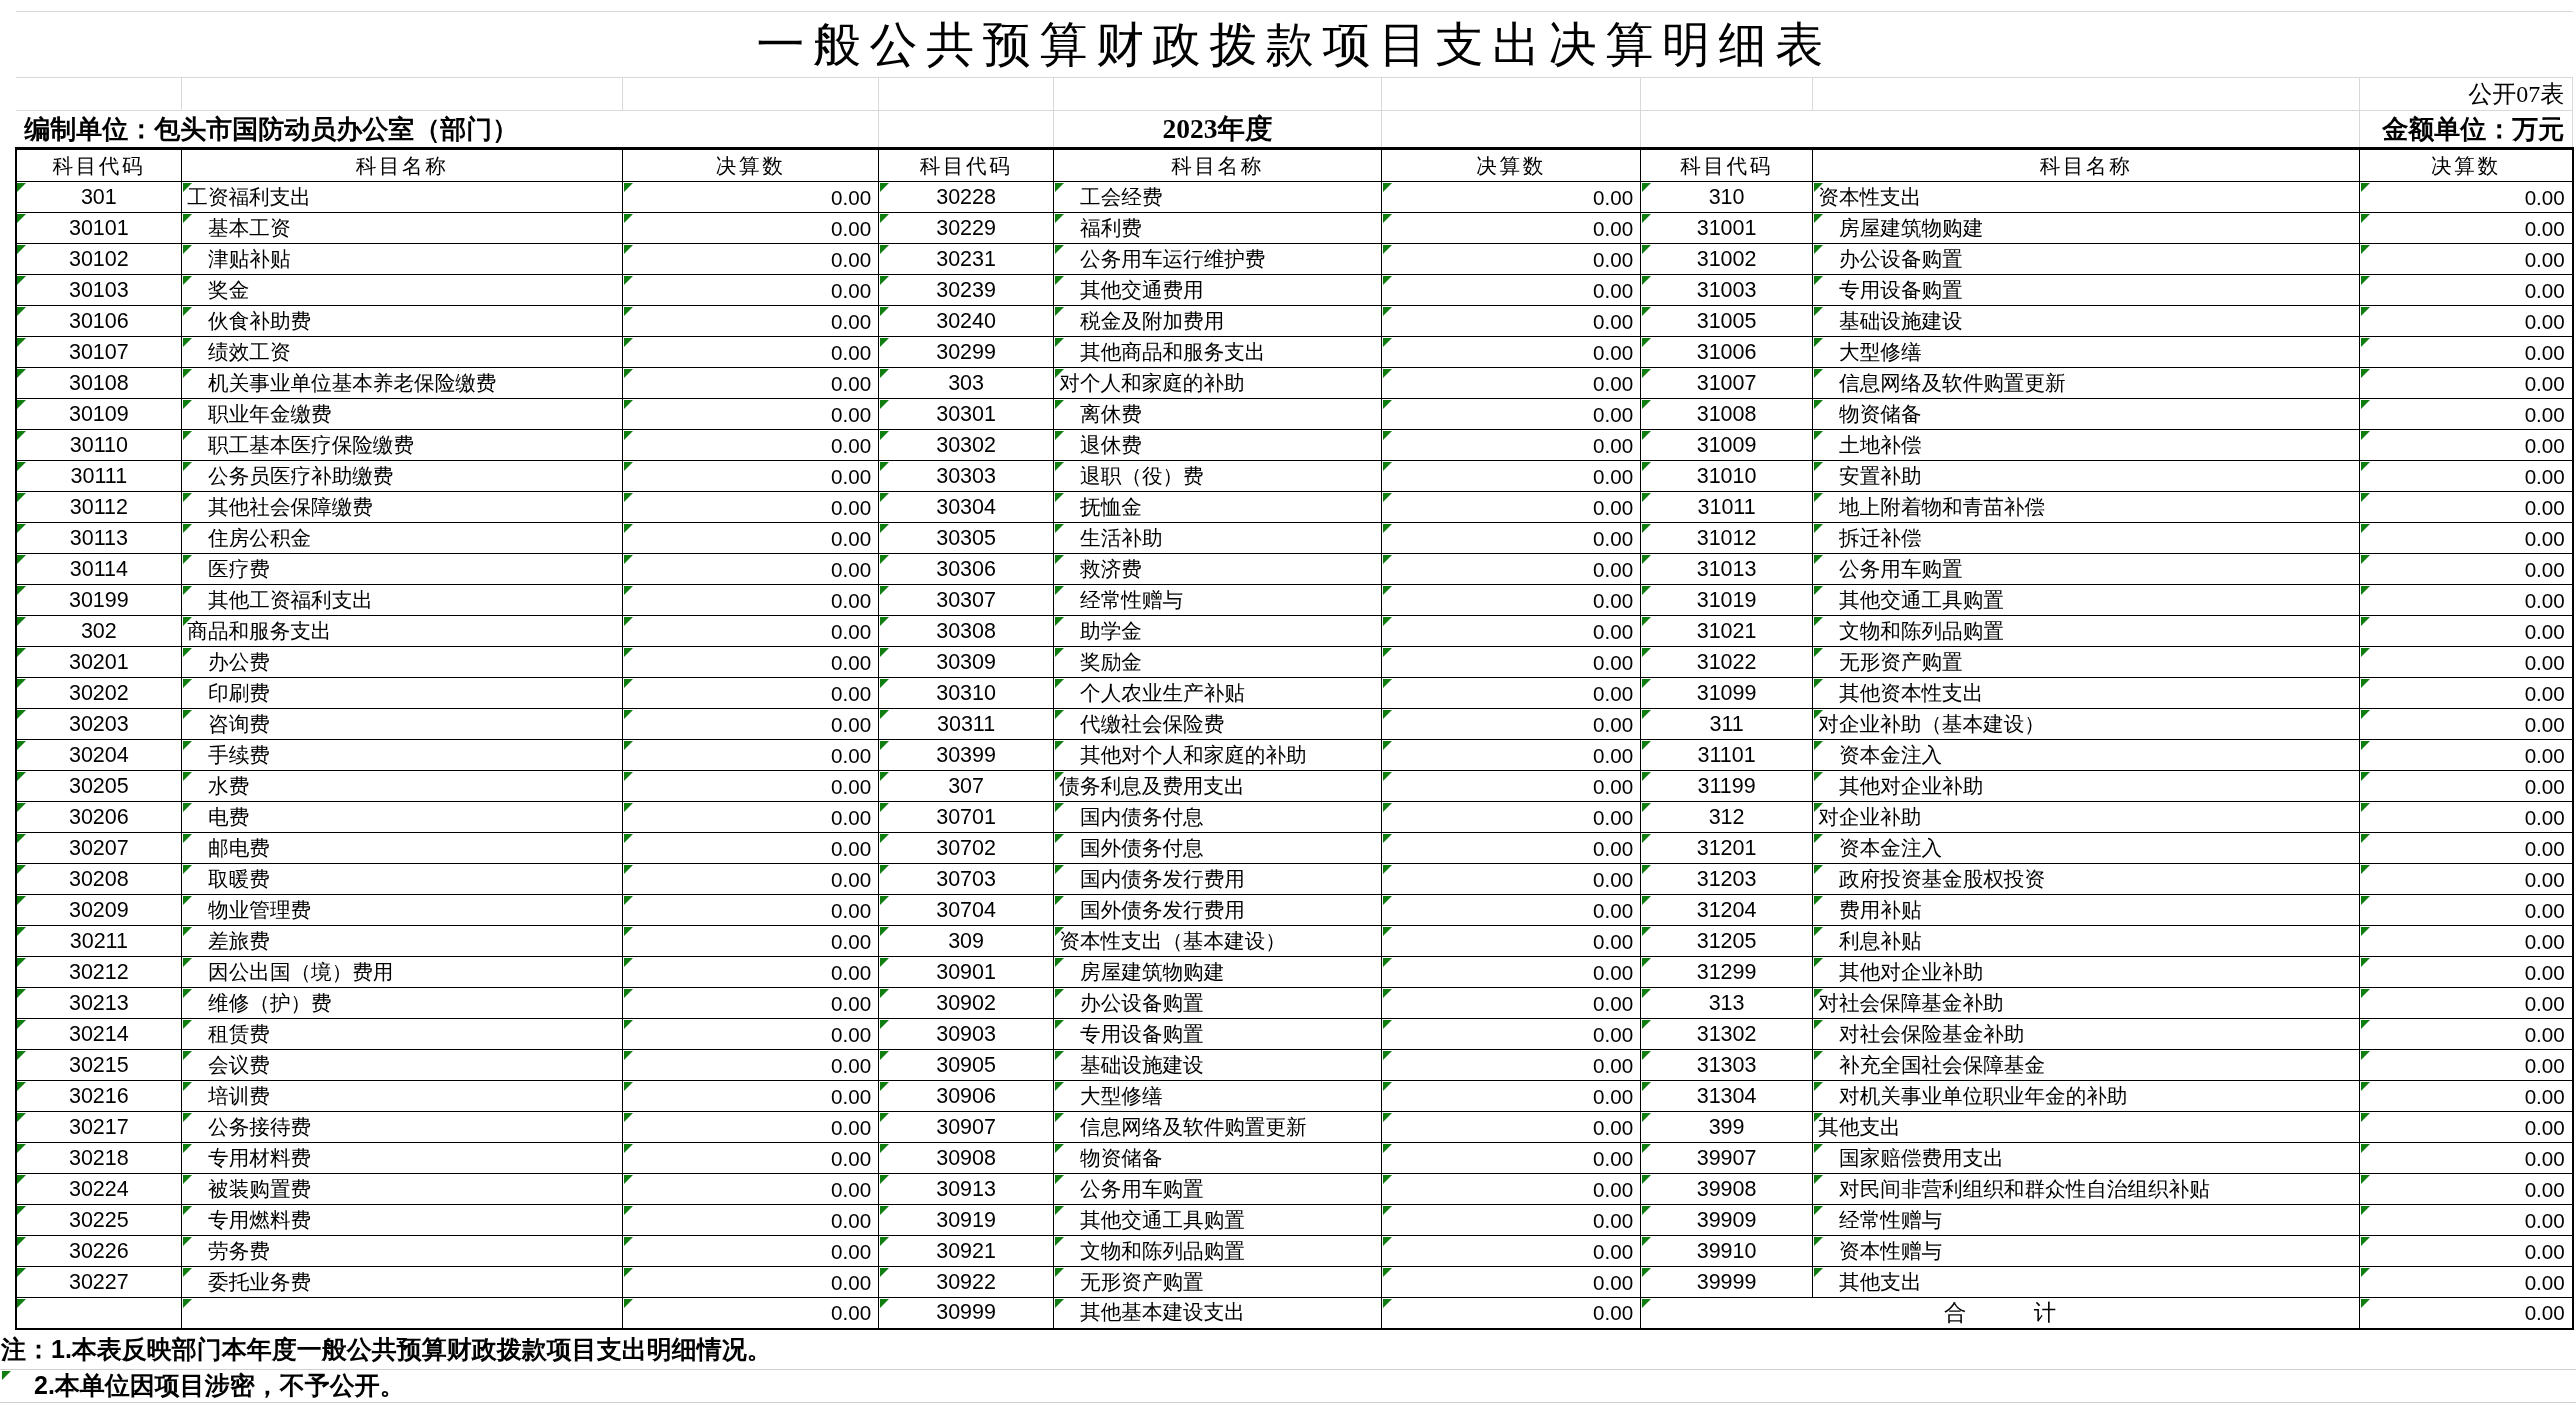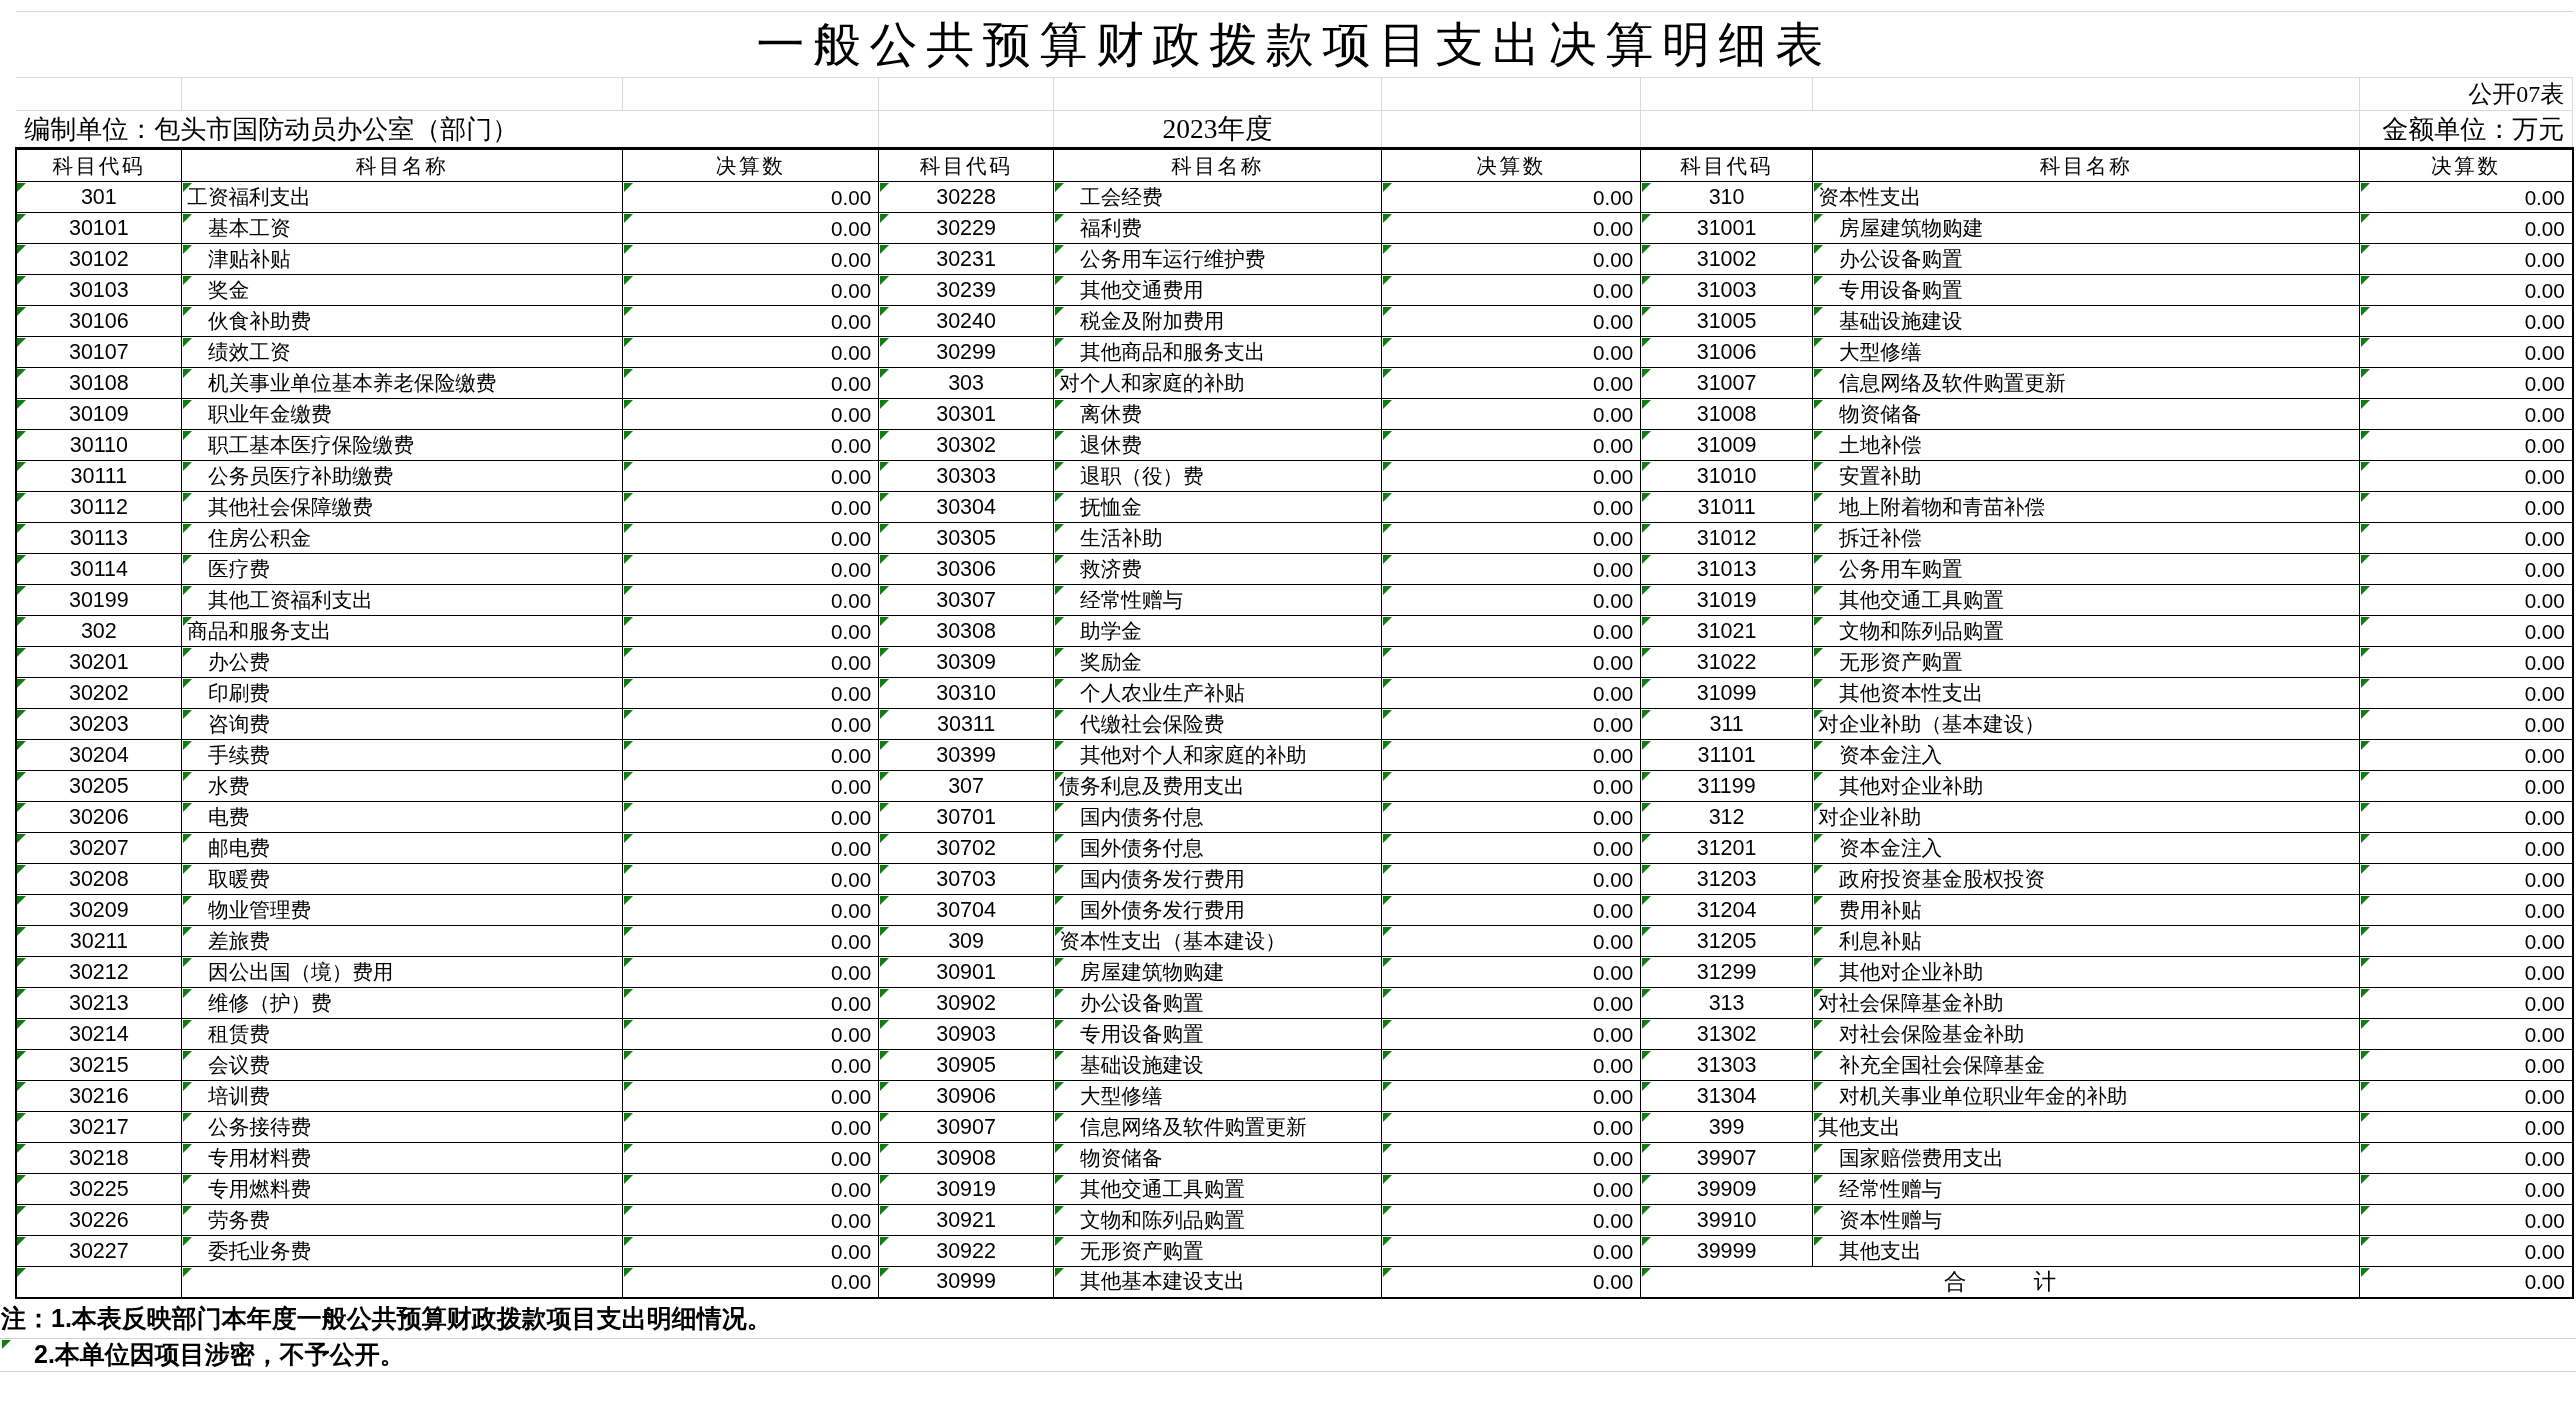--- a/index.html
+++ b/index.html
@@ -6,21 +6,21 @@
   body{width:2576px;height:1418px;overflow:hidden;font-family:"Liberation Serif",serif;color:#000;}
   .sheet{position:relative;width:2576px;height:1418px;background:#fff;}
   table{border-collapse:collapse;table-layout:fixed;margin:11.2px 0 0 14.6px;width:2557px;}
   td,th{overflow:hidden;white-space:nowrap;box-sizing:border-box;padding:0;font-weight:normal;}
 
   
   .pre{border-right:0.9px solid #d9d9d9;border-bottom:0.9px solid #d9d9d9;}
   .title-cell{border-top:0.9px solid #d9d9d9;border-bottom:0.9px solid #d9d9d9;height:66px;
       text-align:center;font-size:48px;font-weight:normal;letter-spacing:8.6px;}
   .r2{height:33px;font-size:24px;}
-  .r3{height:33px;font-size:26px;}
+  .r3{height:33px;font-size:26px;font-weight:bold;}
   .right{text-align:right;padding-right:8px;}
   .left{text-align:left;padding-left:8.6px;}
   .center{text-align:center;}
   .year{font-size:27.5px;margin-top:16px;}
 
   
   .b{border:1.7px solid #000;}
   th.b{border-top:3.4px solid #000;}
   .edge-l{border-left:2.6px solid #000;}
   .edge-r{border-right:2.6px solid #000;}
@@ -444,20 +444,31 @@
           <td class="b name tri lvl1">专用材料费</td>
           <td class="b val tri">0.00</td>
           <td class="b code tri">30908</td>
           <td class="b name tri lvl1">物资储备</td>
           <td class="b val tri">0.00</td>
           <td class="b code tri">39907</td>
           <td class="b name tri lvl1">国家赔偿费用支出</td>
           <td class="b val tri edge-r">0.00</td>
         </tr>
         <tr>
+          <td class="b code tri edge-l">30224</td>
+          <td class="b name tri lvl1">被装购置费</td>
+          <td class="b val tri">0.00</td>
+          <td class="b code tri">30913</td>
+          <td class="b name tri lvl1">公务用车购置</td>
+          <td class="b val tri">0.00</td>
+          <td class="b code tri">39908</td>
+          <td class="b name tri lvl1">对民间非营利组织和群众性自治组织补贴</td>
+          <td class="b val tri edge-r">0.00</td>
+        </tr>
+        <tr>
           <td class="b code tri edge-l">30225</td>
           <td class="b name tri lvl1">专用燃料费</td>
           <td class="b val tri">0.00</td>
           <td class="b code tri">30919</td>
           <td class="b name tri lvl1">其他交通工具购置</td>
           <td class="b val tri">0.00</td>
           <td class="b code tri">39909</td>
           <td class="b name tri lvl1">经常性赠与</td>
           <td class="b val tri edge-r">0.00</td>
         </tr>

